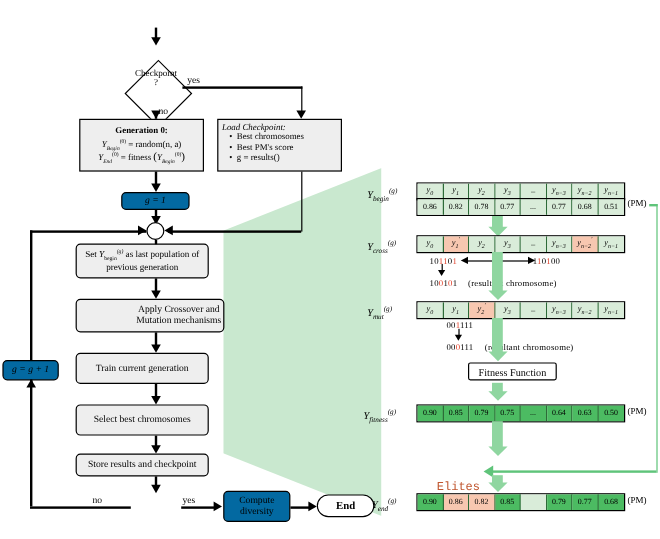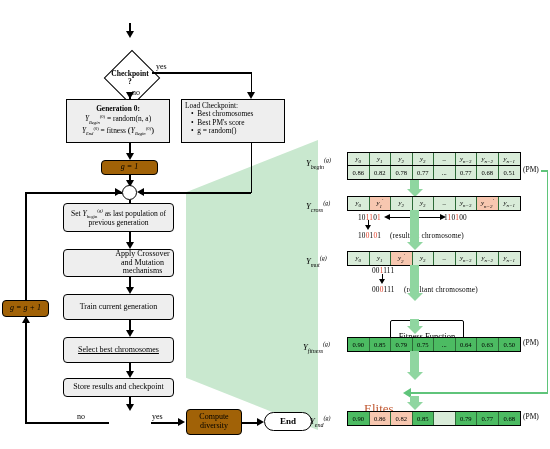--- a/index.html
+++ b/index.html
@@ -20,38 +20,38 @@
     position: absolute;
     border: 1.6px solid #000;
     background: #eeeeee;
     display: flex;
     align-items: center;
     justify-content: center;
     text-align: center;
     line-height: 1.12;
     color: #000;
   }
-  .node.white { background: #a16207; }
+  .node.white { background: #0369a1; }
   .terminator {
     border-radius: 999px;
     font-weight: bold;
     background: #ffffff;
   }
   .rounded { border-radius: 4px; }
   .diamond-wrap { position: absolute; }
   .diamond {
     position: absolute; inset: 0;
     background: #ffffff;
     border: 1.6px solid #000;
     transform: rotate(45deg);
   }
   .diamond-label {
     position: absolute; inset: 0;
-    display: flex; align-items: center; justify-content: center;
-    text-align: center; line-height: 1.05; font-weight: bold;
+    display: flex; align-items: flex-start; justify-content: center;
+    text-align: center; line-height: 1.05;
   }
 
   
   .ln { position: absolute; background: #000; }
   .lnh { height: 1.7px; }
   .lnv { width: 1.7px; }
   .arr {
     position: absolute; width: 0; height: 0;
   }
   .arr-d { border-left: 4.5px solid transparent; border-right: 4.5px solid transparent; border-top: 7px solid #000; }
@@ -130,23 +130,23 @@
     font-size: 7.3px;
     font-family: "Liberation Serif", serif;
     letter-spacing: 0.2px;
     white-space: nowrap;
     color: #000;
   }
   .binrow .r { color: #e0402a; font-family: Liberation Serif, serif; }
 
   .elites {
     position: absolute;
-    font-size: 13px;
+    font-size: 10px;
     color: #c0562f;
-    font-family: Liberation Serif, serif;
+    font-family: Liberation Mono, monospace;
   }
 
   
   .garr { position: absolute; background: #8fd6a0; width: 9px; }
   .garr-head {
     position: absolute; width: 0; height: 0;
     border-left: 8px solid transparent;
     border-right: 8px solid transparent;
     border-top: 8px solid #8fd6a0;
   }
@@ -216,25 +216,25 @@
       <span>= random(n, a)</span>
     </div>
     <div class="mathline">
       <span class="it">Y</span><sub class="it">End</sub><sup>(0)</sup>
       <span>= fitness</span>
       <span style="font-size:1.25em;">(</span><span class="it">Y</span><sub class="it">Begin</sub><sup>(0)</sup><span style="font-size:1.25em;">)</span>
     </div>
   </div>
 
   <div class="node" style="left:181px; top:99px; width:104px; height:44px; font-size:7.4px; align-items:flex-start; justify-content:flex-start; flex-direction:column; padding:2px 3px;">
-    <div style="text-align:center;">Load Checkpoint:</div>
+    <div style="text-align:center;font-style:italic;">Load Checkpoint:</div>
     <div class="bullets">
       <div>•&nbsp;&nbsp;<span>Best chromosomes</span></div>
       <div>•&nbsp;&nbsp;<span>Best PM's score</span></div>
-      <div>•&nbsp;&nbsp;<span>g = random()</span></div>
+      <div>•&nbsp;&nbsp;<span>g = results()</span></div>
     </div>
   </div>
 
   <div class="ln lnv" style="left:129px; top:143px; height:14px;"></div>
   <div class="arr arr-d" style="left:125.5px; top:153px;"></div>
 
   <div class="node rounded white" style="left:101px; top:160px; width:57px; height:15px; font-size:8px;">
     <span class="it">g = 1</span>
   </div>
   <div class="ln lnv" style="left:129px; top:175px; height:11px;"></div>
@@ -256,39 +256,39 @@
   <div class="node rounded" style="left:63px; top:203px; width:111px; height:29px; font-size:7.6px; padding:0 3px;">
     <span>
       <span>Set</span>
       <span class="it">Y</span><sub>begin</sub><sup class="it">(g)</sup>
       <span>as last population of previous generation</span>
     </span>
   </div>
   <div class="ln lnv" style="left:129px; top:232px; height:14px;"></div>
   <div class="arr arr-d" style="left:125.5px; top:242px;"></div>
 
-  <div class="node rounded" style="left:63px; top:249px; width:111px; height:28px; font-size:8px;padding-left:48px;">
+  <div class="node rounded" style="left:63px; top:249px; width:124px; height:28px; font-size:8px;padding-left:48px;">
     <span>Apply Crossover and Mutation mechanisms</span>
   </div>
   <div class="ln lnv" style="left:129px; top:277px; height:14px;"></div>
   <div class="arr arr-d" style="left:125.5px; top:287px;"></div>
 
   <div class="node rounded" style="left:63px; top:294px; width:111px; height:26px; font-size:8px;">
     <span>Train current generation</span>
   </div>
   <div class="ln lnv" style="left:129px; top:320px; height:14px;"></div>
   <div class="arr arr-d" style="left:125.5px; top:330px;"></div>
 
   <div class="node rounded white" style="left:2px; top:300px; width:47px; height:17px; font-size:8px;">
     <span class="it">g = g + 1</span>
   </div>
   <div class="ln lnv" style="left:25px; top:317px; height:105px;"></div>
   <div class="arr arr-u" style="left:21.5px; top:316px;"></div>
 
-  <div class="node rounded" style="left:63px; top:337px; width:111px; height:26px; font-size:8px;text-decoration:underline;">
+  <div class="node rounded" style="left:63px; top:337px; width:111px; height:26px; font-size:8px;">
     <span>Select best chromosomes</span>
   </div>
   <div class="ln lnv" style="left:129px; top:363px; height:13px;"></div>
   <div class="arr arr-d" style="left:125.5px; top:371px;"></div>
 
   <div class="node rounded" style="left:63px; top:378px; width:111px; height:19px; font-size:8px;">
     <span>Store results and checkpoint</span>
   </div>
   <div class="ln lnv" style="left:129px; top:397px; height:11px;"></div>
   <div class="arr arr-d" style="left:125.5px; top:404px;"></div>
@@ -431,21 +431,21 @@
 
   <div class="binrow" style="left:372px; top:266px;">00<span class="r">1</span>111</div>
   <div class="ln lnv" style="left:382px; top:274px; height:7px; width:1.2px;"></div>
   <div class="arr arr-d" style="left:379px; top:279px; border-left-width:3.5px; border-right-width:3.5px; border-top-width:5px;"></div>
   <div class="binrow" style="left:372px; top:285px;text-align:right;">00<span class="r">0</span>111</div>
   <div class="binrow" style="left:404px; top:285px;">(resultant chromosome)</div>
 
   <div class="garr" style="left:410px; top:265px; height:30px;"></div>
   <div class="garr-head" style="left:406.5px; top:293px;"></div>
 
-  <div class="procbox" style="left:390px; top:320px; width:74px; height:32px;text-decoration:underline;">
+  <div class="procbox" style="left:390px; top:302px; width:74px; height:15px;">
     <span>Fitness Function</span>
   </div>
   <div class="garr" style="left:410px; top:319px; height:9px;"></div>
   <div class="garr-head" style="left:406.5px; top:326px;"></div>
 
   <div class="rowlabel" style="left:303px; top:341px;">
     <span>Y</span><span class="sub">fitness</span><span class="sup">(g)</span>
   </div>
   <div class="chromo" style="left:347px; top:337px;">
     <div class="cell solid">0.90</div>

